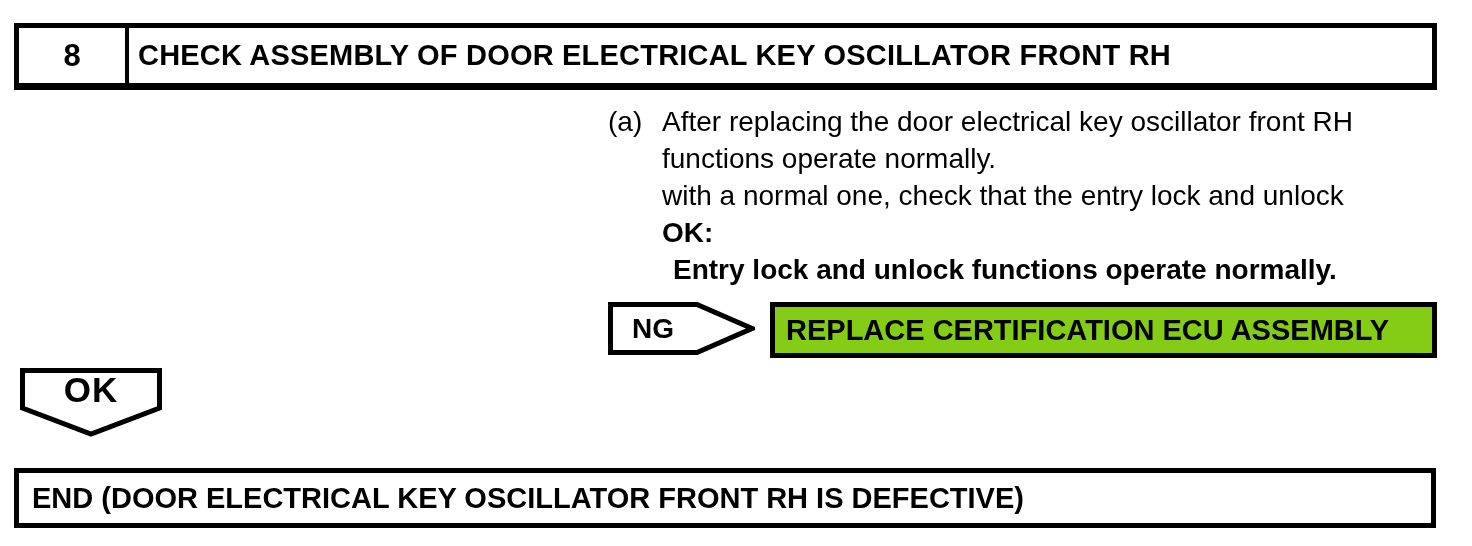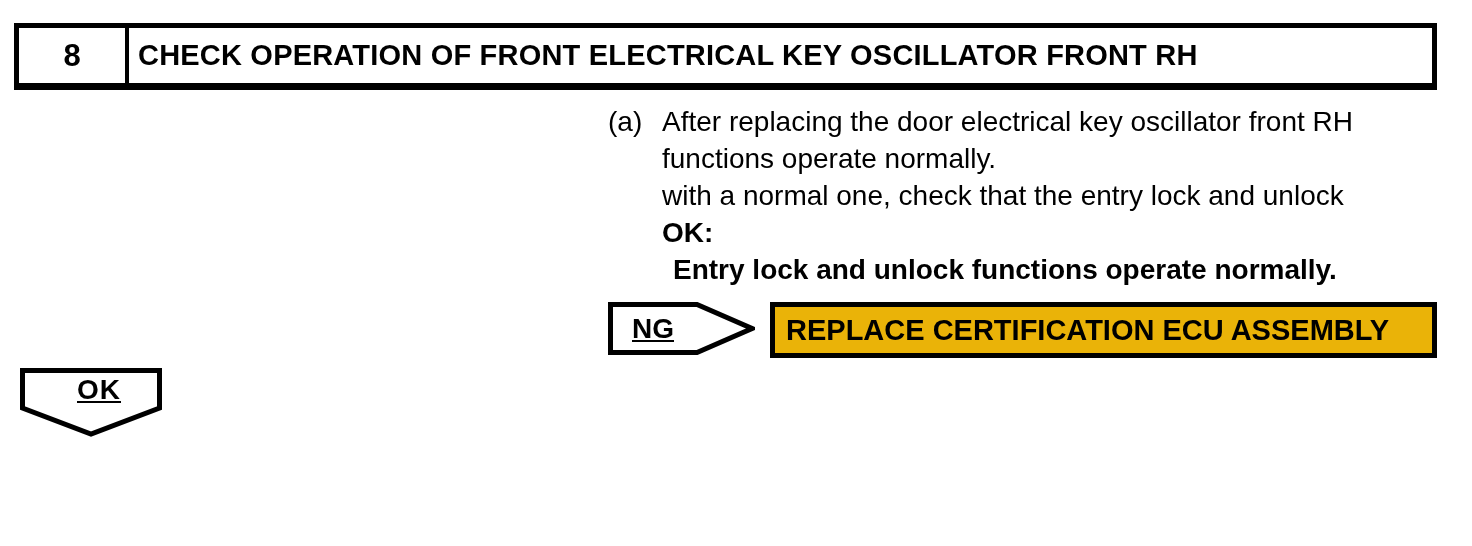--- a/index.html
+++ b/index.html
@@ -75,43 +75,42 @@
   .connector {
     position: absolute;
   }
   .connector svg { display: block; }
   .connector .label {
     position: absolute;
     display: flex;
     align-items: center;
     justify-content: center;
     font-weight: bold;
-    text-decoration: underline;
   }
   .ng-connector { left: 608px; top: 302px; width: 147px; height: 53px; }
   .ng-connector .label { left: 0; top: 0; width: 90px; height: 53px; font-size: 28px; }
 
   .ok-connector { left: 20px; top: 368px; width: 142px; height: 69px; }
-  .ok-connector .label { left: 8px; top: 2px; width: 142px; height: 40px; font-size: 28px; letter-spacing: 1px; }
+  .ok-connector .label { left: 0; top: 2px; width: 142px; height: 40px; font-size: 35px; letter-spacing: 1px; }
 
   .action-box {
     position: absolute;
     left: 770px;
     top: 302px;
     width: 667px;
     height: 56px;
     box-sizing: border-box;
     border: 5px solid #000;
     display: flex;
     align-items: center;
     padding-left: 11px;
     font-size: 29px;
     font-weight: bold;
     white-space: nowrap;
-    background: #eab308;
+    background: #84cc16;
   }
 
   .end-box {
     position: absolute;
     left: 14px;
     top: 468px;
     width: 1422px;
     height: 60px;
     box-sizing: border-box;
     border: 5px solid #000;
@@ -124,21 +123,21 @@
     background: #fff;
   }
 </style>
 </head>
 <body>
 
 <div class="canvas">
 
   <div class="step-header">
     <div class="step-number-cell">8</div>
-    <div class="step-title-cell">CHECK OPERATION OF FRONT ELECTRICAL KEY OSCILLATOR FRONT RH</div>
+    <div class="step-title-cell">CHECK ASSEMBLY OF DOOR ELECTRICAL KEY OSCILLATOR FRONT RH</div>
   </div>
 
   <div class="procedure">
     <div class="marker">(a)</div>
     <div class="content">
       <div>After replacing the door electrical key oscillator front RH</div>
       <div>functions operate normally.</div>
       <div>with a normal one, check that the entry lock and unlock</div>
       <div class="bold">OK:</div>
       <div class="bold indent">Entry lock and unlock functions operate normally.</div>
@@ -158,14 +157,15 @@
 
   <div class="connector ok-connector">
     <span>
       <svg width="142" height="69" viewBox="0 0 142 69" xmlns="http://www.w3.org/2000/svg">
         <polygon points="2.5,2.5 139.5,2.5 139.5,40 71,66 2.5,40" fill="#ffffff" stroke="#000000" stroke-width="5"></polygon>
       </svg>
     </span>
     <div class="label">OK</div>
   </div>
 
+  <div class="end-box">END (DOOR ELECTRICAL KEY OSCILLATOR FRONT RH IS DEFECTIVE)</div>
 
 </div>
 
 </body></html>

